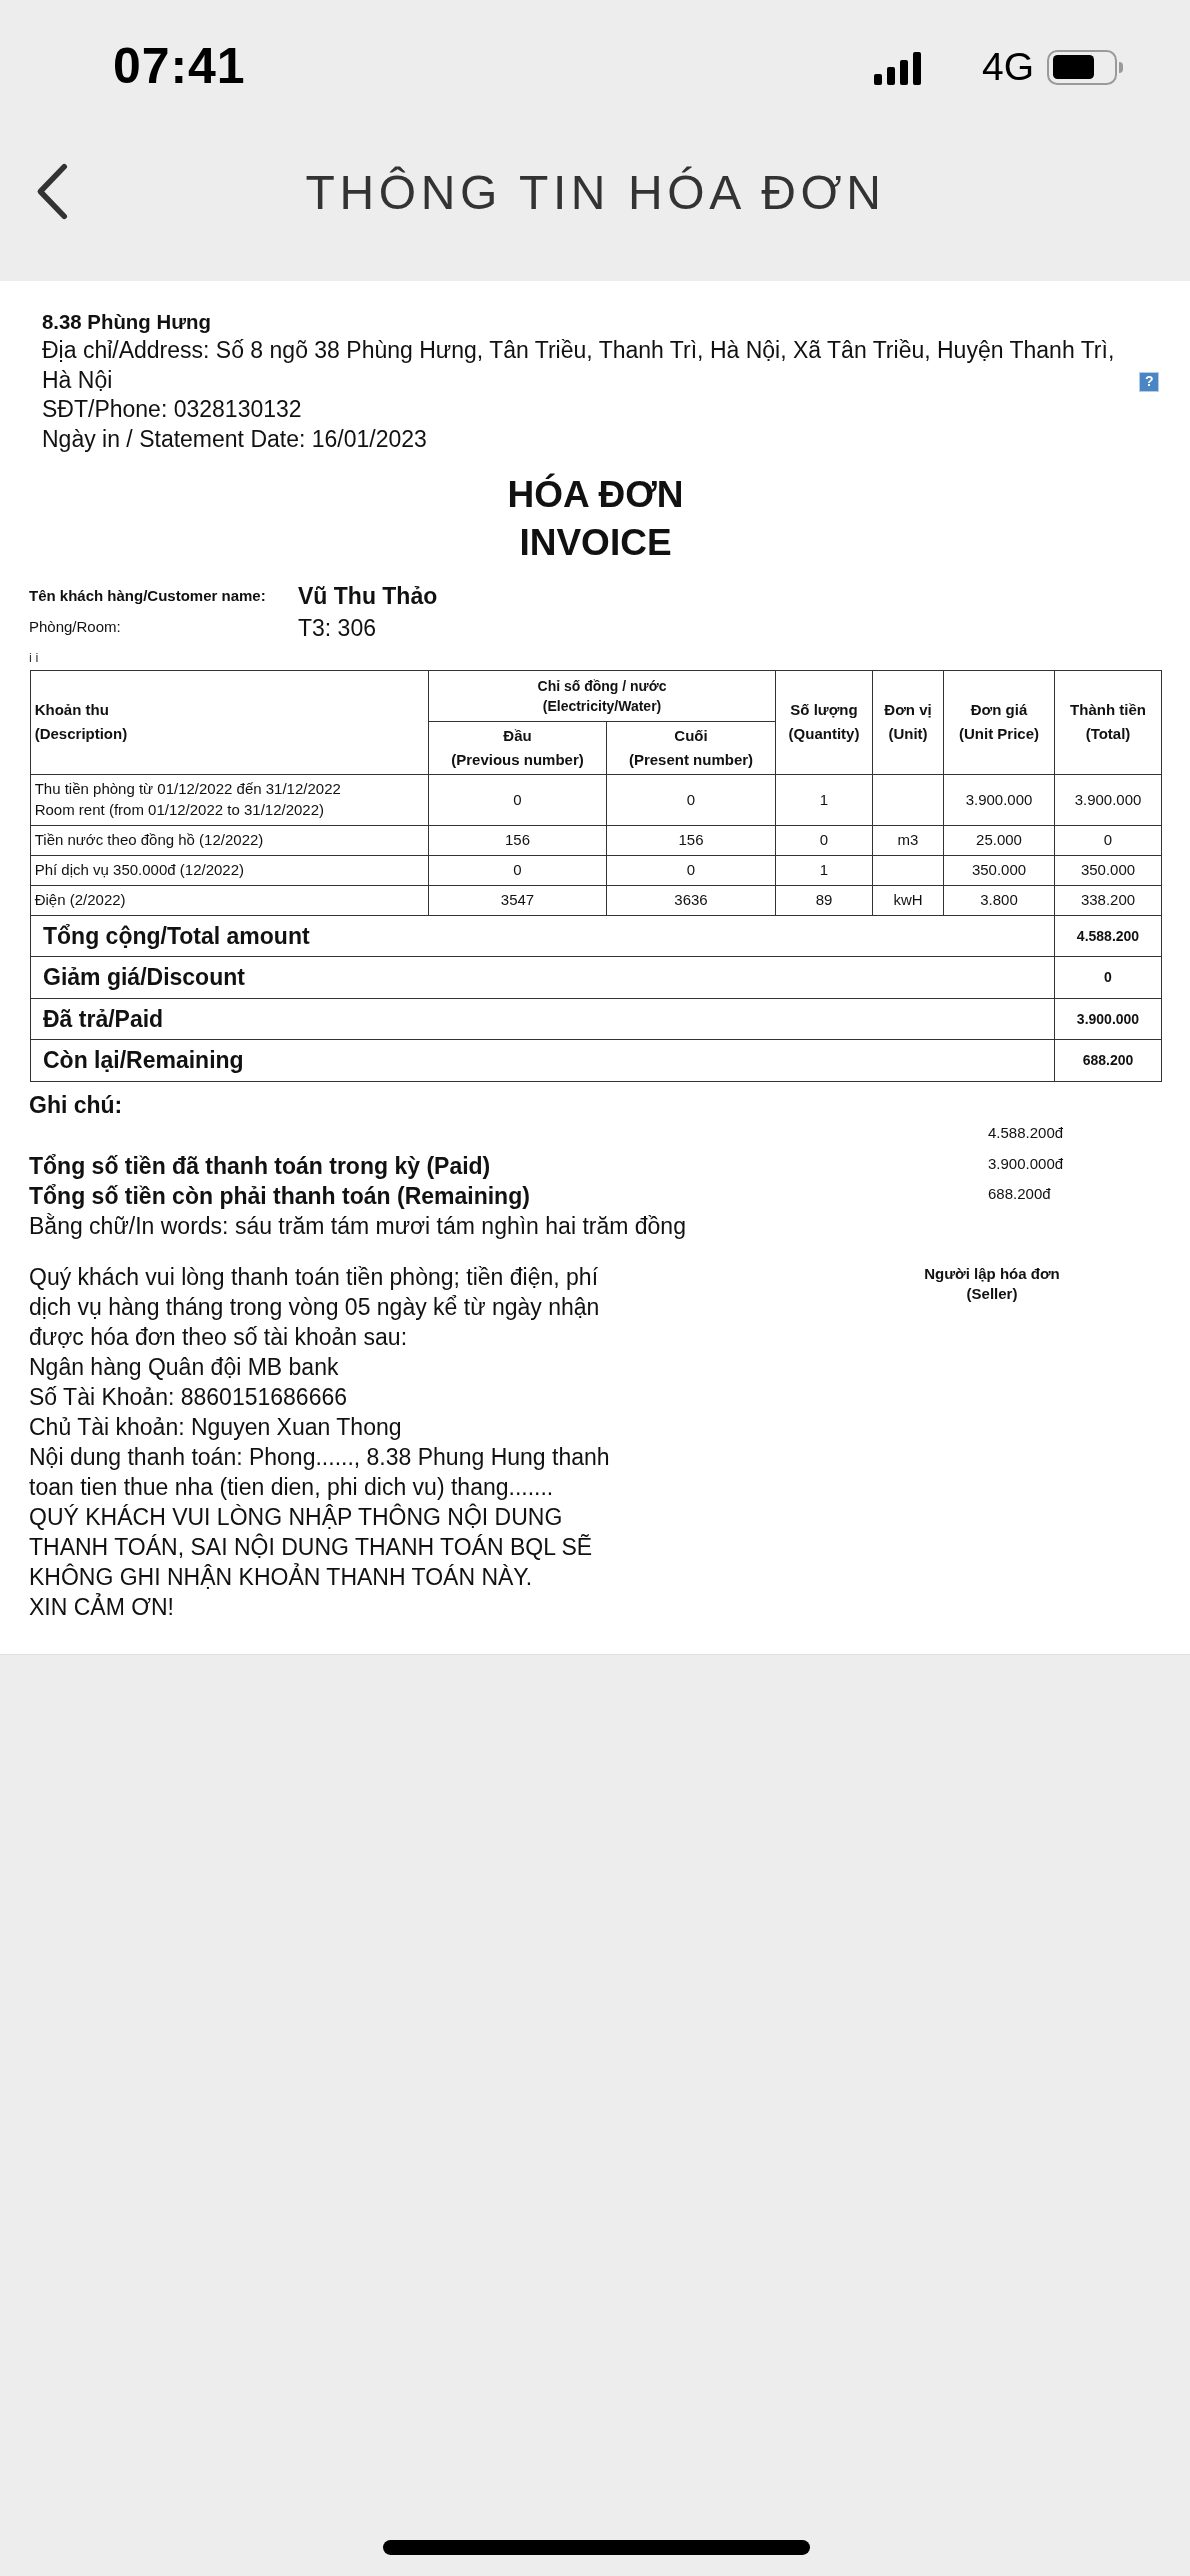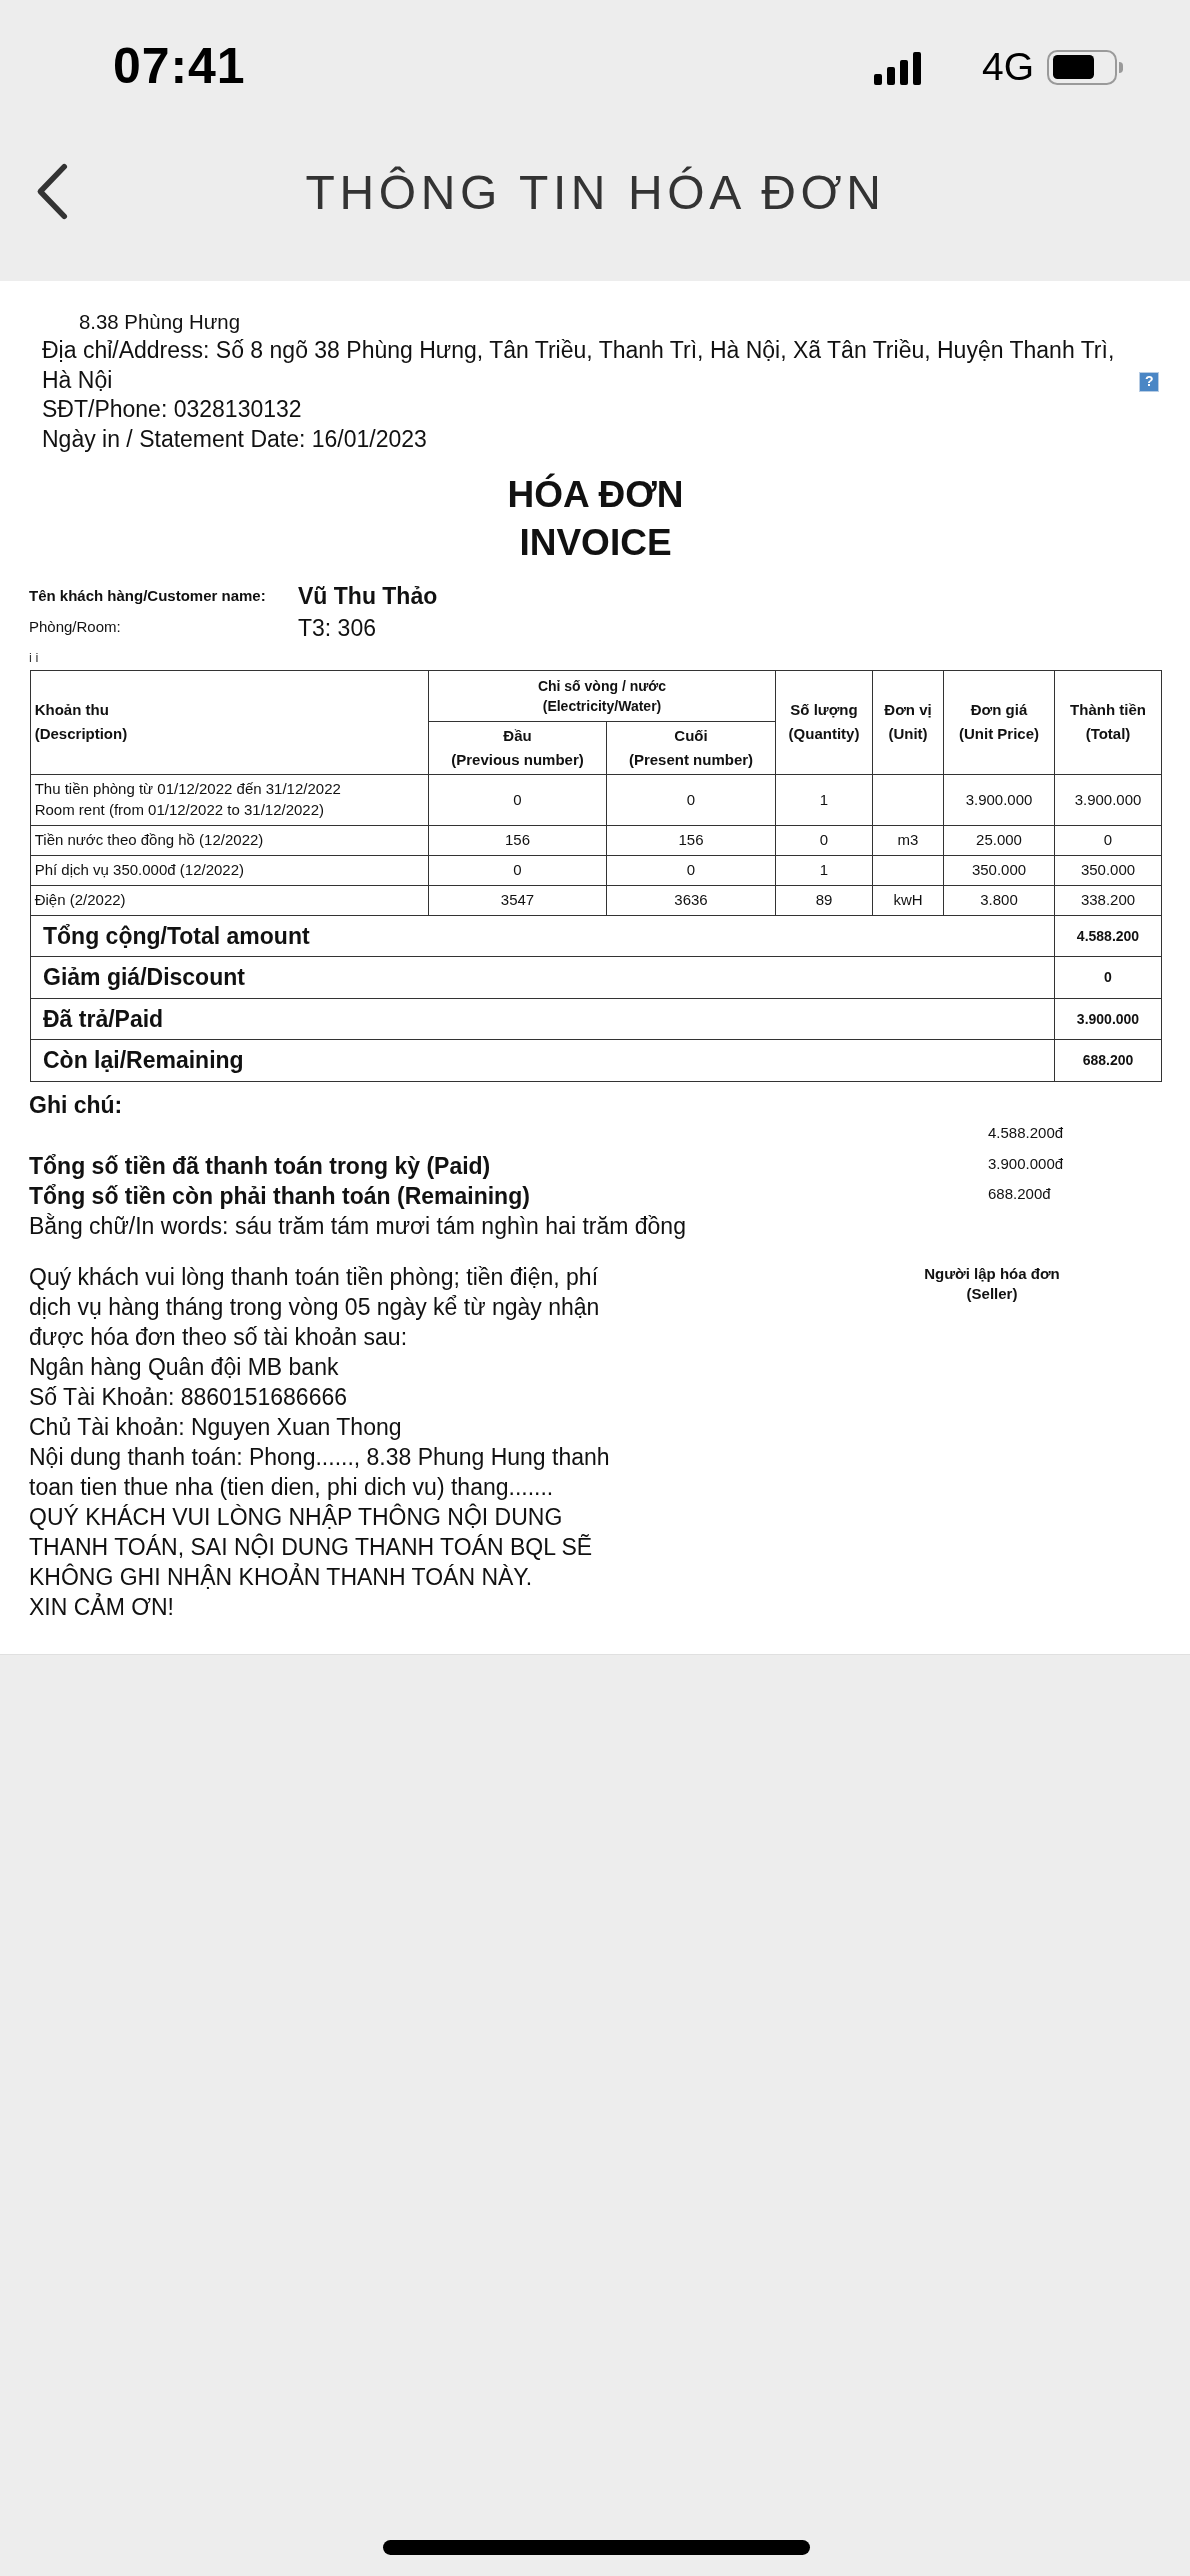--- a/index.html
+++ b/index.html
@@ -15,21 +15,21 @@
   .battery { width: 70px; height: 35px; border: 2.8px solid #9a9a9a; border-radius: 10.2px; position: relative; padding: 3.7px; }
   .battery .fill { width: 41px; height: 100%; background: #000; border-radius: 4.6px; }
   .battery::after { content: ""; position: absolute; right: -8.3px; top: 10.2px; width: 4.6px; height: 11px; background: #9a9a9a; border-radius: 0 3.7px 3.7px 0; }
 
   
   .nav-back { position: absolute; left: 33px; top: 159px; width: 46px; height: 65px; cursor: pointer; }
   .nav-title { position: absolute; left: 0; right: 0; top: 165px; text-align: center; font-size: 48px; letter-spacing: 4.6px; color: #333; font-weight: 400; }
 
   
   .doc { position: absolute; left: 0; top: 281px; width: 1191px; height: 1374px; background: #fff; border-bottom: 0.9px solid #e0e0e0; }
-  .shop-name { position: absolute; left: 42px; top: 30px; font-size: 20.4px; font-weight: 400; margin-left: 37px; }
+  .shop-name { position: absolute; left: 42px; top: 30px; font-size: 20.4px; font-weight: 700; }
   .info-line { position: absolute; left: 42px; font-size: 23px; line-height: 30px; width: 1076px; }
   .help-icon { position: absolute; left: 1139px; top: 91px; width: 20.4px; height: 20.4px; background: #4a86c5; border: 1.9px solid #b8cde4; color: #fff; font-size: 14px; font-weight: 700; text-align: center; line-height: 16.7px; }
 
   .inv-title { position: absolute; left: 0; right: 0; text-align: center; font-weight: 700; font-size: 37px; }
   .cust-label { position: absolute; left: 29px; font-size: 15px; }
   .cust-value { position: absolute; left: 298px; font-size: 23px; }
   .tiny-marks { position: absolute; left: 29px; top: 369px; font-size: 13px; color: #333; }
 
   
   .tbl { position: absolute; left: 30px; top: 389px; width: 1131px; border-collapse: collapse; table-layout: fixed; }
@@ -100,21 +100,21 @@
         <col style="width:111px">
         <col style="width:107px">
     </colgroup>
     <thead>
       <tr style="height:51px">
         <th rowspan="2" class="desc-h">
           <div>Khoản thu</div>
             <div>(Description)</div>
         </th>
         <th colspan="2" style="font-size:14px;line-height:20.4px">
-          <div>Chỉ số vòng / nước</div>
+          <div>Chỉ số đồng / nước</div>
             <div>(Electricity/Water)</div>
         </th>
         <th rowspan="2">
           <div>Số lượng</div>
             <div>(Quantity)</div>
         </th>
         <th rowspan="2">
           <div>Đơn vị</div>
             <div>(Unit)</div>
         </th>

